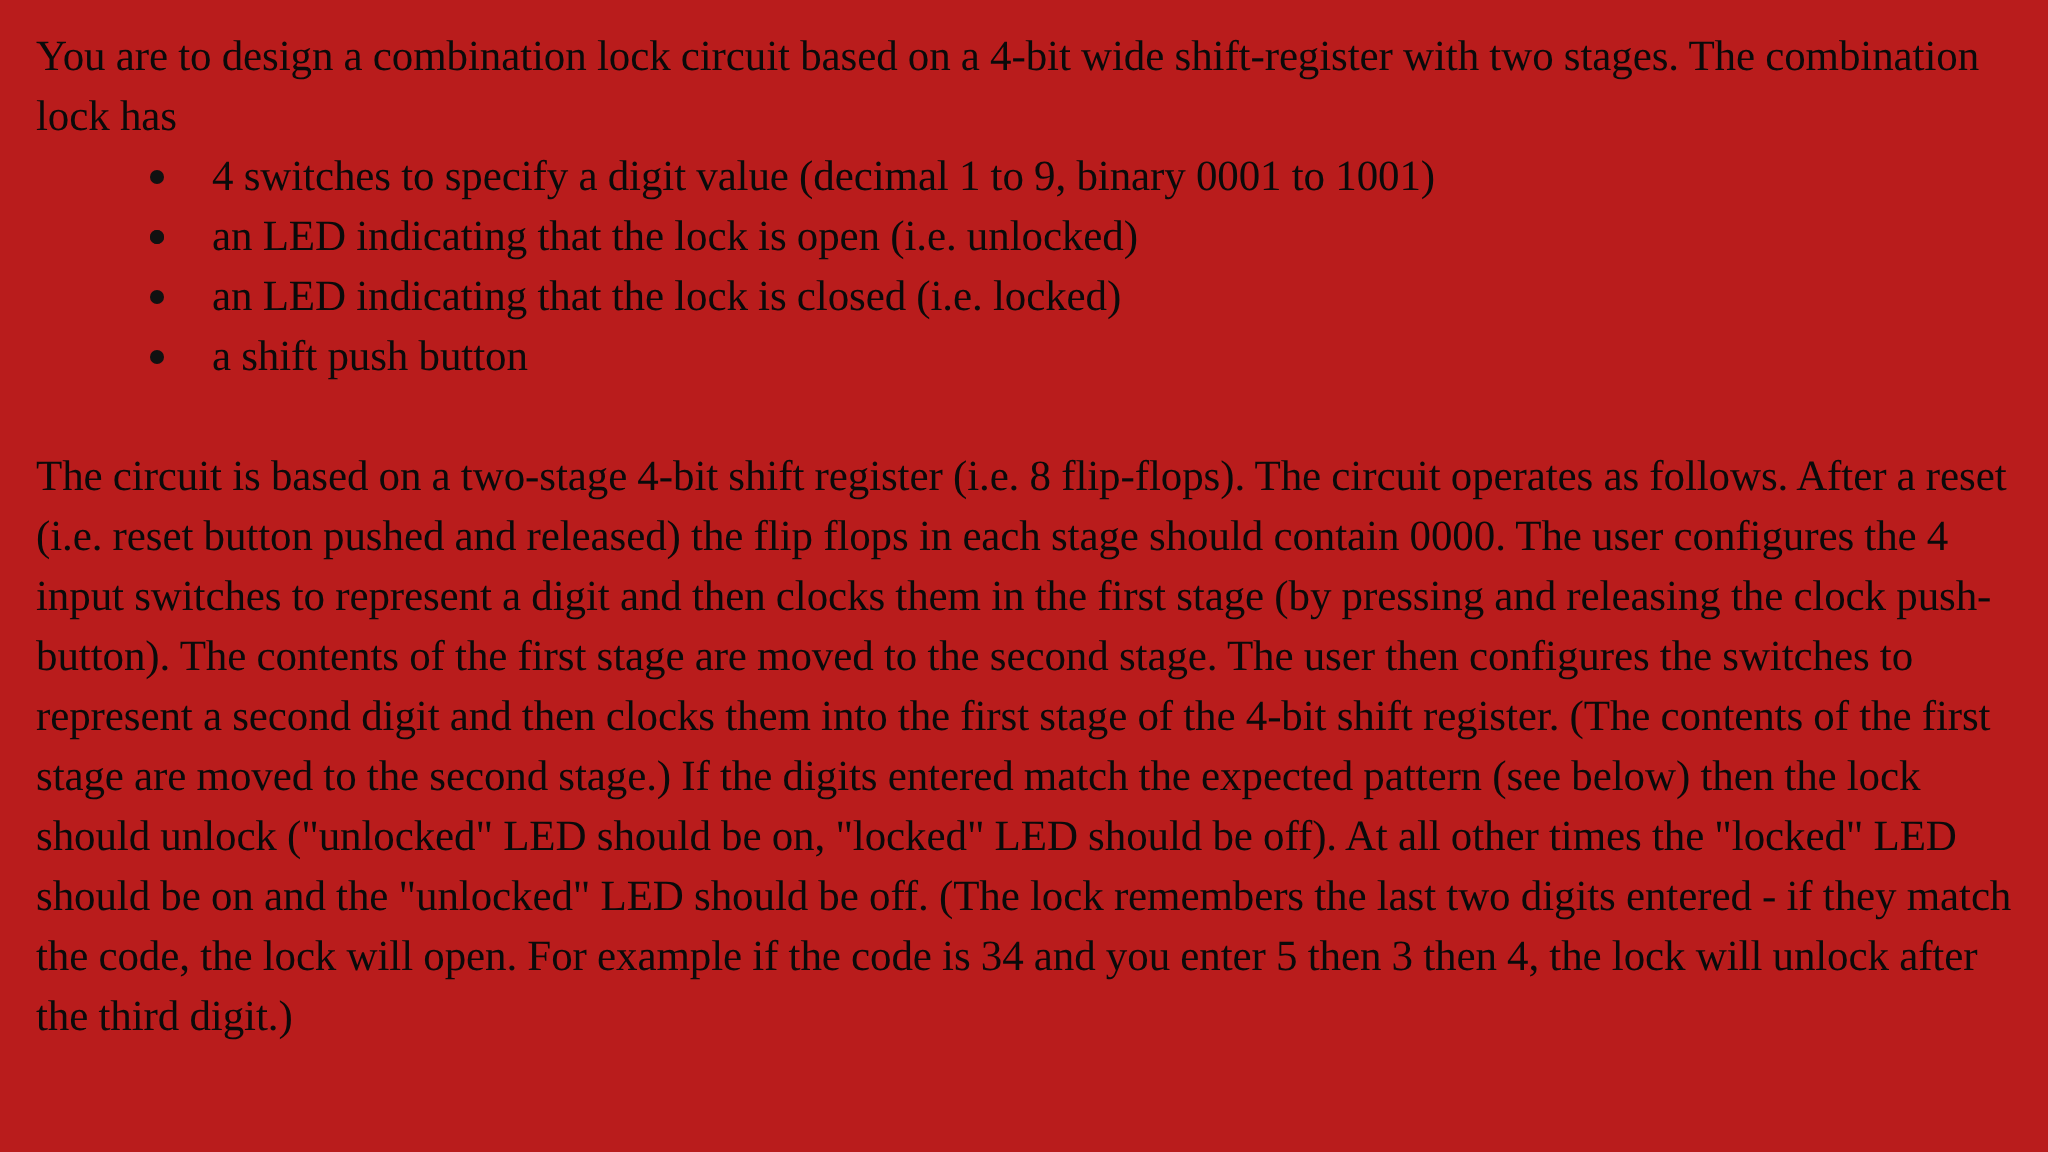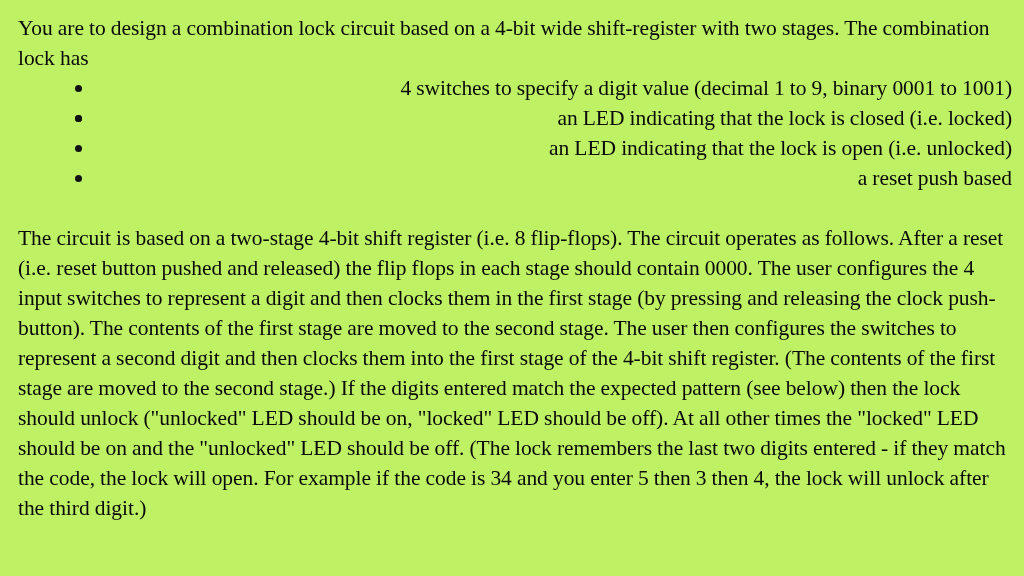--- a/index.html
+++ b/index.html
@@ -12,21 +12,21 @@
     height: 576px;
     overflow: hidden;
     font-family: "Liberation Serif", "DejaVu Serif", serif;
     color: #0a0a0a;
   }
 
   .page {
     position: relative;
     width: 1024px;
     height: 576px;
-    background: #bef264;
+    background: #b91c1c;
     box-sizing: border-box;
     padding: 6px 12px 0 18px;
   }
 
   .doc-para {
     font-size: 21.5px;
     line-height: 30px;
     margin: 0;
     text-align: left;
     letter-spacing: -0.05px;
@@ -35,21 +35,20 @@
 
   .intro-para {
     margin-top: 7px;
     max-width: 998px;
   }
 
   .feature-list {
     list-style: none;
     margin: 0;
     padding: 0;
-    text-align: right;
   }
 
   .feature-list li {
     position: relative;
     font-size: 21.5px;
     line-height: 30px;
     padding-left: 88px;
     letter-spacing: -0.05px;
     word-spacing: -0.2px;
   }
@@ -83,29 +82,29 @@
   <ul class="feature-list">
     <li>
       <span class="bullet-dot"></span>
       <span>4 switches to specify a digit value (decimal 1 to 9, binary 0001 to 1001)</span>
     </li>
     <li>
       <span class="bullet-dot"></span>
     </li>
     <li>
       <span class="bullet-dot"></span>
+      <span>an LED indicating that the lock is open (i.e. unlocked)</span>
+    </li>
+    <li>
+      <span class="bullet-dot"></span>
       <span>an LED indicating that the lock is closed (i.e. locked)</span>
     </li>
     <li>
       <span class="bullet-dot"></span>
-      <span>an LED indicating that the lock is open (i.e. unlocked)</span>
-    </li>
-    <li>
-      <span class="bullet-dot"></span>
-      <span>a reset push based</span>
+      <span>a shift push button</span>
     </li>
   </ul>
 
   <div class="para-gap"></div>
 
   <p class="doc-para body-para">The circuit is based on a two-stage 4-bit shift register (i.e. 8 flip-flops). The circuit operates as follows. After a reset (i.e. reset button pushed and released) the flip flops in each stage should contain 0000. The user configures the 4 input switches to represent a digit and then clocks them in the first stage (by pressing and releasing the clock push-button). The contents of the first stage are moved to the second stage. The user then configures the switches to represent a second digit and then clocks them into the first stage of the 4-bit shift register. (The contents of the first stage are moved to the second stage.) If the digits entered match the expected pattern (see below) then the lock should unlock ("unlocked" LED should be on, "locked" LED should be off). At all other times the "locked" LED should be on and the "unlocked" LED should be off. (The lock remembers the last two digits entered - if they match the code, the lock will open. For example if the code is 34 and you enter 5 then 3 then 4, the lock will unlock after the third digit.)</p>
 
 </div>
 
 </body></html>

